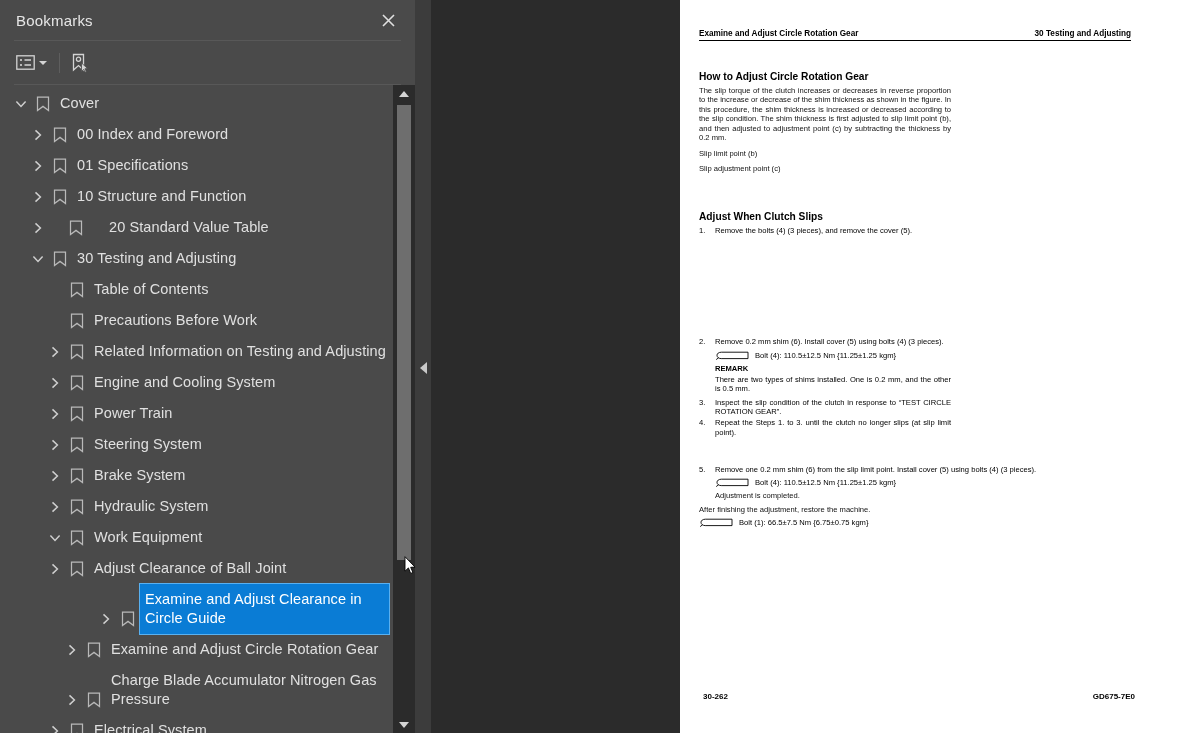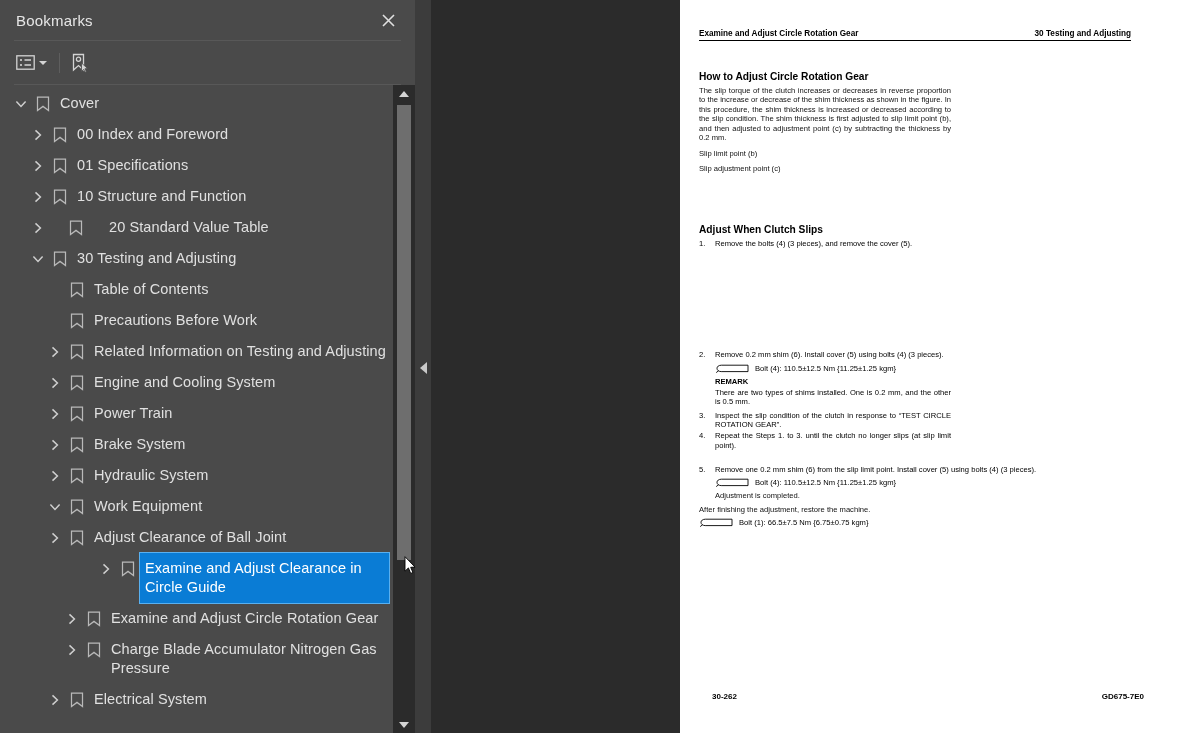--- a/index.html
+++ b/index.html
@@ -45,21 +45,21 @@
   }
 
   
   #tree-scroll-area{
     flex:1 1 auto; position:relative; overflow:hidden;
   }
   #tree{
     position:absolute; left:0; top:0; width:393px; padding-top:3px;
   }
   .node{
-    display:flex; align-items:flex-start; min-height:31px;
+    display:flex; align-items:flex-end; min-height:31px;
     padding-right:4px; cursor:default;
   }
   .twisty{
     flex:0 0 22px; height:31px; display:flex; align-items:center;
     justify-content:center; cursor:pointer;
   }
   .twisty.empty{ cursor:default; }
   .bk-icon{
     flex:0 0 22px; height:31px; display:flex; align-items:center;
     justify-content:center;
@@ -130,21 +130,21 @@
     font-size:7.6px; line-height:9.4px; text-align:justify; color:#111;
   }
   .plain{ font-size:7.6px; line-height:9.4px; color:#111; }
 
   #col-left{ position:absolute; left:0; top:71px; width:252px; }
   #h-adjust{ margin:0 0 4px 0; }
   #para1{ margin:0 0 7px 0; }
   .ptline{ margin:0 0 5px 0; }
 
   
-  #steps{ position:absolute; left:0; top:224px; width:252px; }
+  #steps{ position:absolute; left:0; top:211px; width:252px; }
   #h-slips{ margin:0 0 4px 0; }
   .step{
     display:flex; font-size:7.6px; line-height:9.4px; margin-bottom:2px;
   }
   .step .num{ flex:0 0 16px; }
   .step .txt{ flex:1 1 auto; text-align:justify; }
   .spacer-1{ height:100px; }
   .torque-line{
     display:flex; align-items:center; gap:6px; margin:4px 0 4px 16px;
     font-size:7.6px;
@@ -153,21 +153,21 @@
   .remark-h{ font-size:7.6px; font-weight:bold; margin:4px 0 2px 16px; }
   .remark-b{
     font-size:7.6px; line-height:9.4px; margin:0 0 4px 16px; text-align:justify;
   }
 
   #steps-wide{ position:absolute; left:0; top:465px; width:432px; }
   .indent16{ margin-left:16px; }
 
   
   #page-footer{
-    position:absolute; left:13px; top:692px; width:432px;
+    position:absolute; left:4px; top:692px; width:432px;
     display:flex; justify-content:space-between;
     font-size:8px; font-weight:bold;
   }
 
   
   #mouse-cursor{
     position:absolute; left:404px; top:556px; width:12px; height:19px;
     pointer-events:none;
   }
 </style>
@@ -348,20 +348,33 @@
           <span class="twisty">
             <svg width="10" height="12" viewBox="0 0 10 12">
               <path d="M2.5 1.4 L7.4 6 L2.5 10.6" fill="none" stroke="#cfcfcf" stroke-width="1.5"></path>
             </svg>
           </span>
           <span class="bk-icon">
             <svg width="14" height="16" viewBox="0 0 14 16">
               <path d="M1.5 1.2 H12.5 V14.6 L7 10.4 L1.5 14.6 Z" fill="none" stroke="#b9b9b9" stroke-width="1.25"></path>
             </svg>
           </span>
+          <span class="node-label">Steering System</span>
+        </div>
+        <div class="node" style="padding-left: 44px;">
+          <span class="twisty">
+            <svg width="10" height="12" viewBox="0 0 10 12">
+              <path d="M2.5 1.4 L7.4 6 L2.5 10.6" fill="none" stroke="#cfcfcf" stroke-width="1.5"></path>
+            </svg>
+          </span>
+          <span class="bk-icon">
+            <svg width="14" height="16" viewBox="0 0 14 16">
+              <path d="M1.5 1.2 H12.5 V14.6 L7 10.4 L1.5 14.6 Z" fill="none" stroke="#b9b9b9" stroke-width="1.25"></path>
+            </svg>
+          </span>
           <span class="node-label">Brake System</span>
         </div>
         <div class="node" style="padding-left: 44px;">
           <span class="twisty">
             <svg width="10" height="12" viewBox="0 0 10 12">
               <path d="M2.5 1.4 L7.4 6 L2.5 10.6" fill="none" stroke="#cfcfcf" stroke-width="1.5"></path>
             </svg>
           </span>
           <span class="bk-icon">
             <svg width="14" height="16" viewBox="0 0 14 16">

